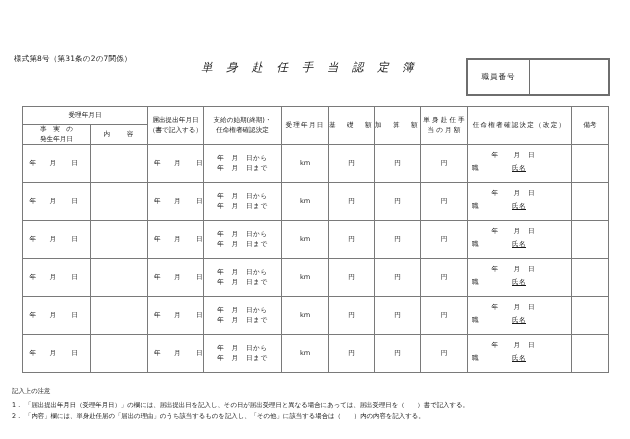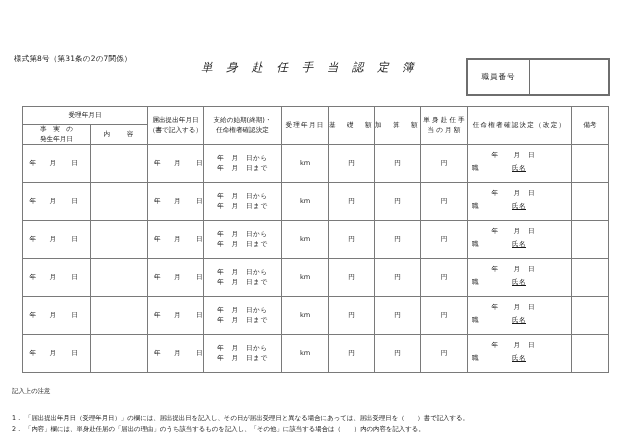--- a/index.html
+++ b/index.html
@@ -149,21 +149,21 @@
 
   
   .notes {
     position: absolute;
     left: 12px;
     top: 386px;
     font-size: 6.4px;
     line-height: 1.62;
     white-space: nowrap;
   }
-  .notes .note-title { margin-bottom: 17px; }
+  .notes .note-title { margin-bottom: 4px; }
   .notes .note-item { padding-left: 0; }
   .note-num { display: inline-block; width: 13px; }
 </style>
 </head>
 <body>
 
 <div class="form-no">様式第8号（第31条の2の7関係）</div>
 <div class="doc-title">単 身 赴 任 手 当 認 定 簿</div>
 
 <div class="emp-box">

